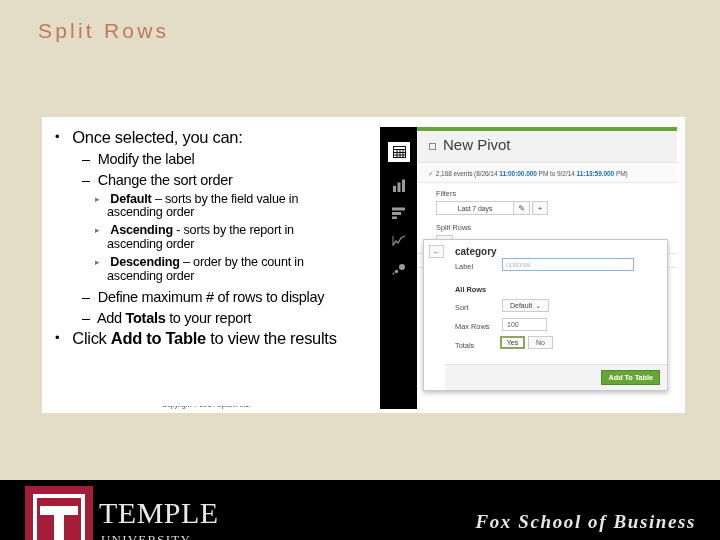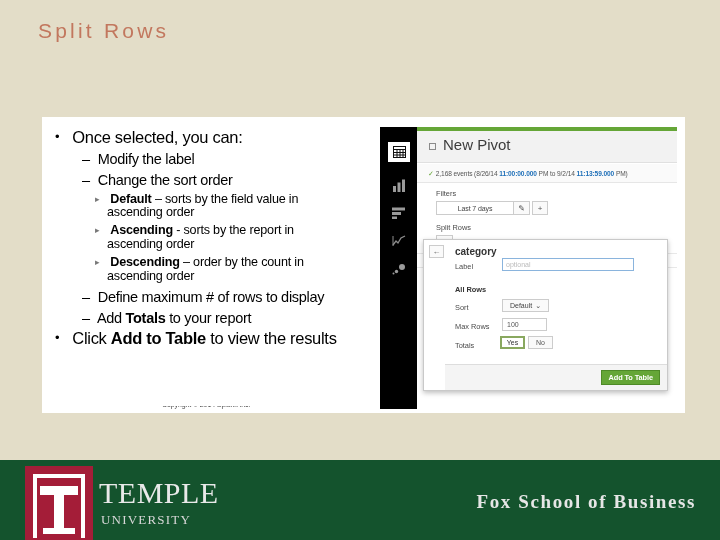--- a/index.html
+++ b/index.html
@@ -169,22 +169,22 @@
   
   .caption-sliver {
     position: absolute; left: 120px; bottom: 0px; width: 400px; height: 7px;
     overflow: hidden; font-size: 7px; color: #444; white-space: nowrap;
     letter-spacing: -0.1px;
   }
   .caption-sliver span { display: block; margin-top: -5px; }
 
   
   .footer {
-    position: absolute; left: 0; bottom: 0; width: 720px; height: 80px;
-    background: #14532d;
+    position: absolute; left: 0; bottom: 0; width: 720px; height: 60px;
+    background: #000000;
   }
   .logo-block { position: absolute; left: 25px; top: 6px; width: 132px; height: 74px; }
   .logo-mark {
     position: absolute; left: 0; top: 0; width: 68px; height: 74px; background: #a41d38;
   }
   .logo-frame {
     position: absolute; left: 8px; top: 8px; right: 8px; bottom: 2px;
     border: 4px solid #fff; border-bottom: none;
   }
   .logo-t-v { position: absolute; left: 50%; margin-left: -5px; top: 20px; width: 10px; height: 46px; background: #fff; }
@@ -196,21 +196,21 @@
     letter-spacing: 0.5px; line-height: 1;
   }
   .logo-sub {
     position: absolute; left: 76px; top: 46px;
     font-family: "Liberation Serif", serif; font-size: 13px; color: #d8d8d8;
     letter-spacing: 1.2px;
   }
   .footer-right {
     position: absolute; right: 24px; top: 31px;
     font-family: "Liberation Serif", serif; font-size: 19px; color: #e6e6e6;
-    font-weight: bold; letter-spacing: 1.6px; white-space: nowrap;
+    font-weight: bold; letter-spacing: 1.6px; white-space: nowrap; font-style: italic;
   }
 </style>
 </head>
 <body>
 
 <div class="slide">
 
   <div class="slide-title">Split Rows</div>
 
   <div class="content-card">

